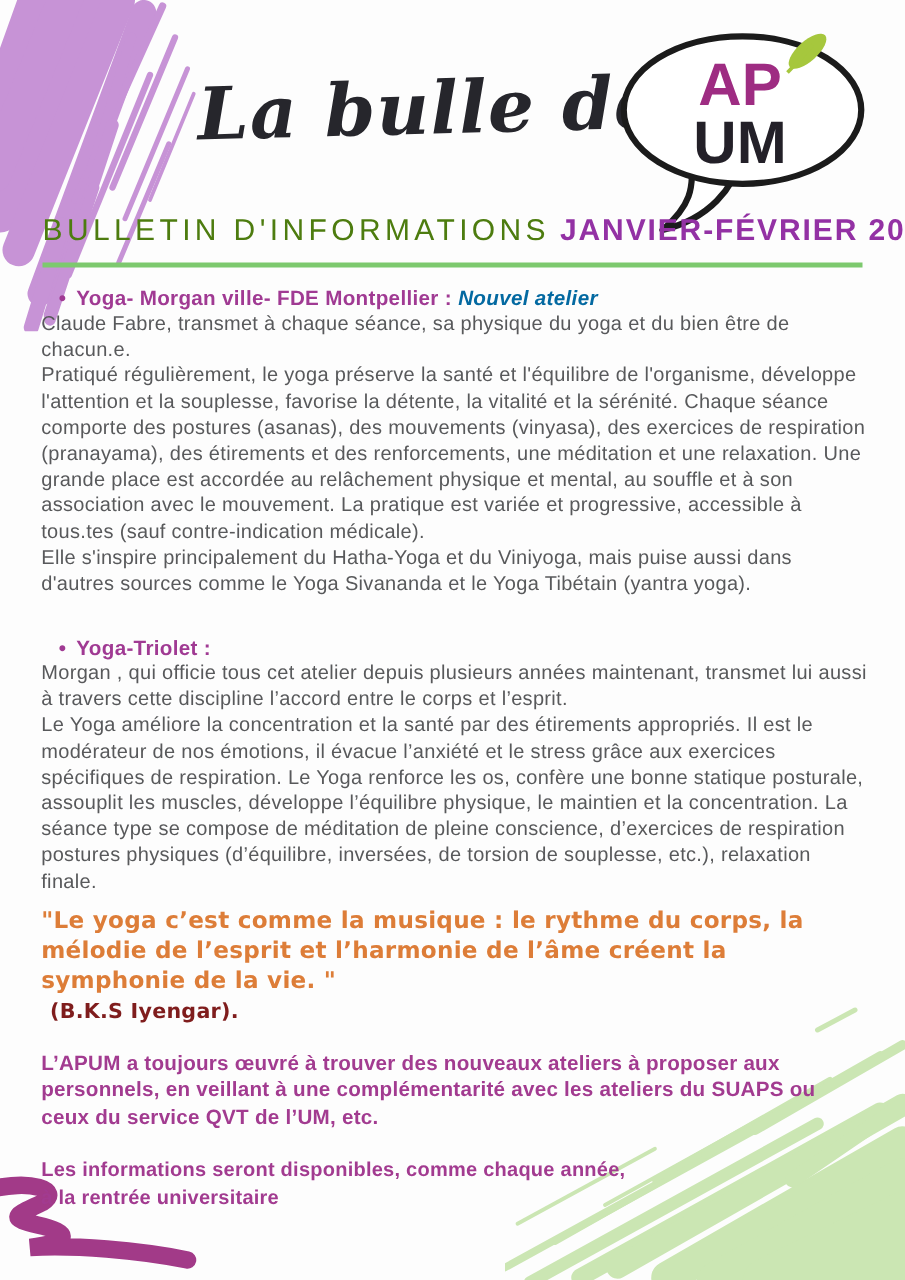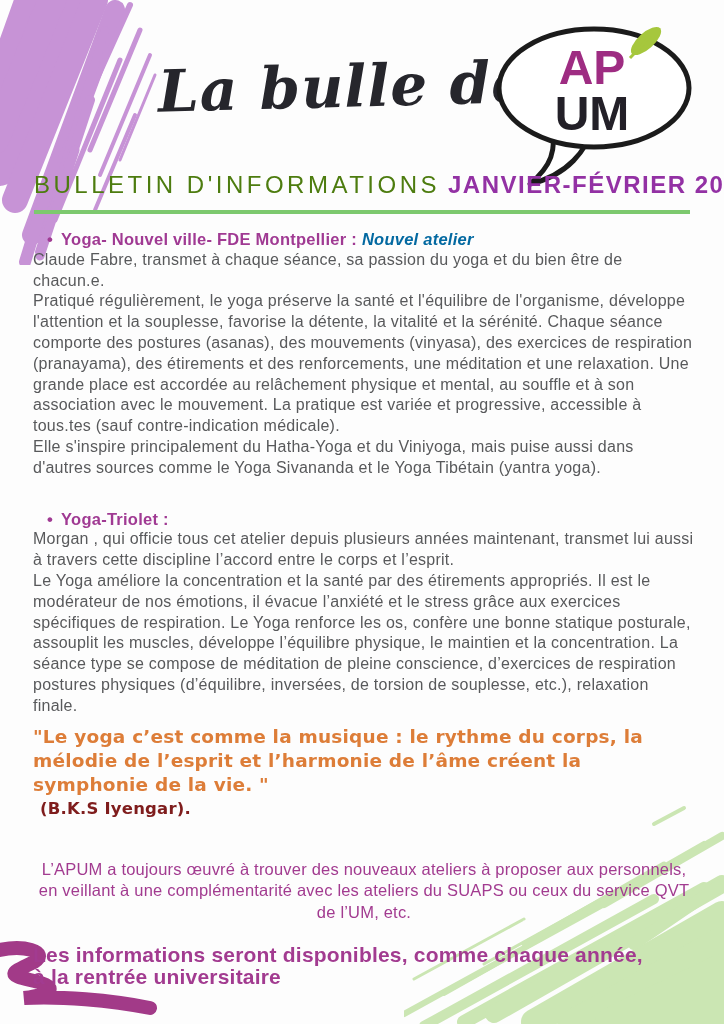--- a/index.html
+++ b/index.html
@@ -66,28 +66,27 @@
     margin-top:8px;
     font-family:"DejaVu Sans",sans-serif;
     font-weight:bold;
     color:#dd7d38;font-size:18.5px;line-height:24px;
     width:630px;letter-spacing:0.2px;
   }
   .quote-attr{
     font-size:16.5px;color:#7f1d1d;padding-left:7px;line-height:23px;
   }
   .announcement{
-    margin-top:39px;
-    font-weight:normal;color:#a23b90;font-size:16.5px;line-height:21.5px;
+    margin-top:21px;
+    font-weight:bold;color:#a23b90;font-size:16.5px;line-height:21.5px;
     letter-spacing:0.2px;
-    text-align:center;
   }
   .closing{margin-top:21px;}
   .closing div{
-    font-weight:bold;color:#a23b90;font-size:21px;line-height:21.5px;
+    font-weight:bold;color:#a23b90;font-size:16px;line-height:21.5px;
     letter-spacing:0.2px;
   }
 </style>
 </head>
 <body>
 
 <div class="page">
 
   <svg id="brush-top-left" class="deco" width="210" height="265" viewBox="0 0 210 265">
     <g stroke="#c793d6" stroke-linecap="round" fill="none">
@@ -152,23 +151,23 @@
 
   <div class="banner">
     <span class="banner-label">BULLETIN D'INFORMATIONS</span><span class="banner-period">JANVIER-FÉVRIER 2026</span>
   </div>
   <div class="green-rule"></div>
 
   <div class="content">
 
     <div class="section">
       <div class="section-heading">
-        <span class="bullet">•</span><span>Yoga- Nouvel ville- FDE Montpellier :</span><span class="subtitle">Nouvel atelier</span>
+        <span class="bullet">•</span><span>Yoga- Morgan ville- FDE Montpellier :</span><span class="subtitle">Nouvel atelier</span>
       </div>
-      <p class="body-par">Claude Fabre, transmet à chaque séance, sa passion du yoga et du bien être de chacun.e.</p>
+      <p class="body-par">Claude Fabre, transmet à chaque séance, sa physique du yoga et du bien être de chacun.e.</p>
       <p class="body-par">Pratiqué régulièrement, le yoga préserve la santé et l'équilibre de l'organisme, développe l'attention et la souplesse, favorise la détente, la vitalité et la sérénité. Chaque séance comporte des postures (asanas), des mouvements (vinyasa), des exercices de respiration (pranayama), des étirements et des renforcements, une méditation et une relaxation. Une grande place est accordée au relâchement physique et mental, au souffle et à son association avec le mouvement. La pratique est variée et progressive, accessible à tous.tes (sauf contre-indication médicale).</p>
       <p class="body-par">Elle s'inspire principalement du Hatha-Yoga et du Viniyoga, mais puise aussi dans d'autres sources comme le Yoga Sivananda et le Yoga Tibétain (yantra yoga).</p>
     </div>
 
     <div class="section section-2">
       <div class="section-heading">
         <span class="bullet">•</span><span>Yoga-Triolet :</span>
       </div>
       <p class="body-par">Morgan , qui officie tous cet atelier depuis plusieurs années maintenant, transmet lui aussi à travers cette discipline l’accord entre le corps et l’esprit.</p>
       <p class="body-par">Le Yoga améliore la concentration et la santé par des étirements appropriés. Il est le modérateur de nos émotions, il évacue l’anxiété et le stress grâce aux exercices spécifiques de respiration. Le Yoga renforce les os, confère une bonne statique posturale, assouplit les muscles, développe l’équilibre physique, le maintien et la concentration. La séance type se compose de méditation de pleine conscience, d’exercices de respiration postures physiques (d’équilibre, inversées, de torsion de souplesse, etc.), relaxation finale.</p>

